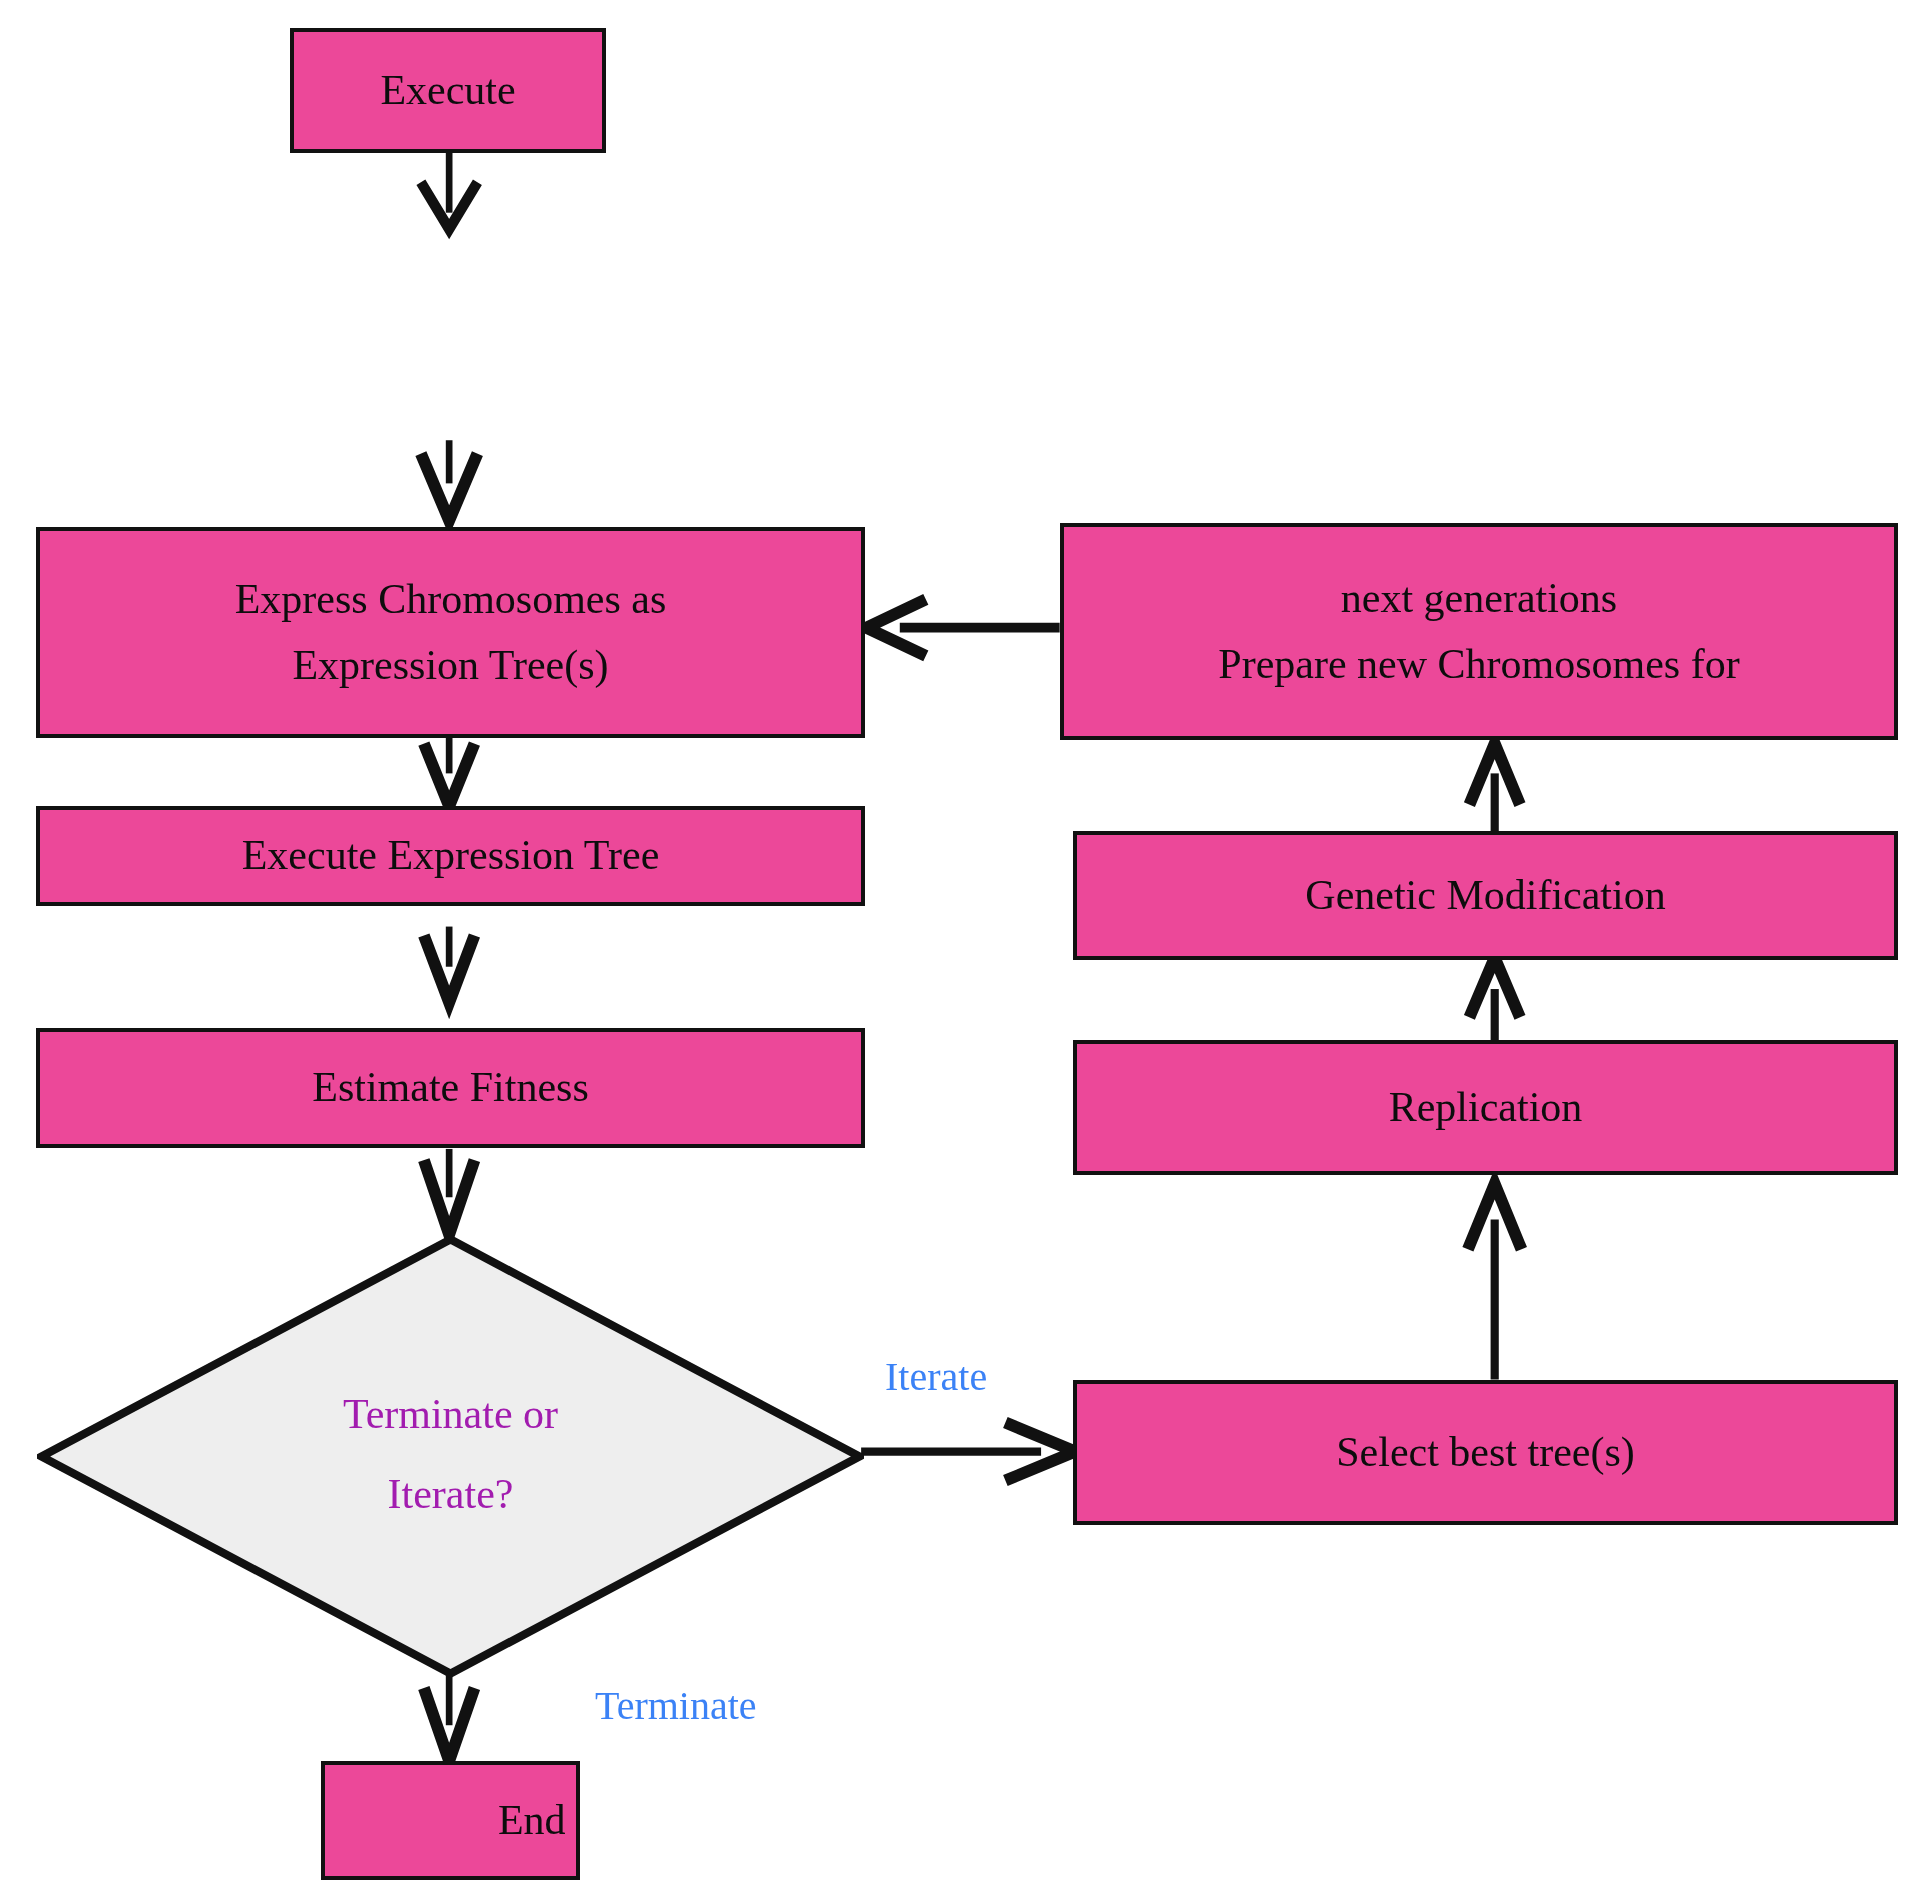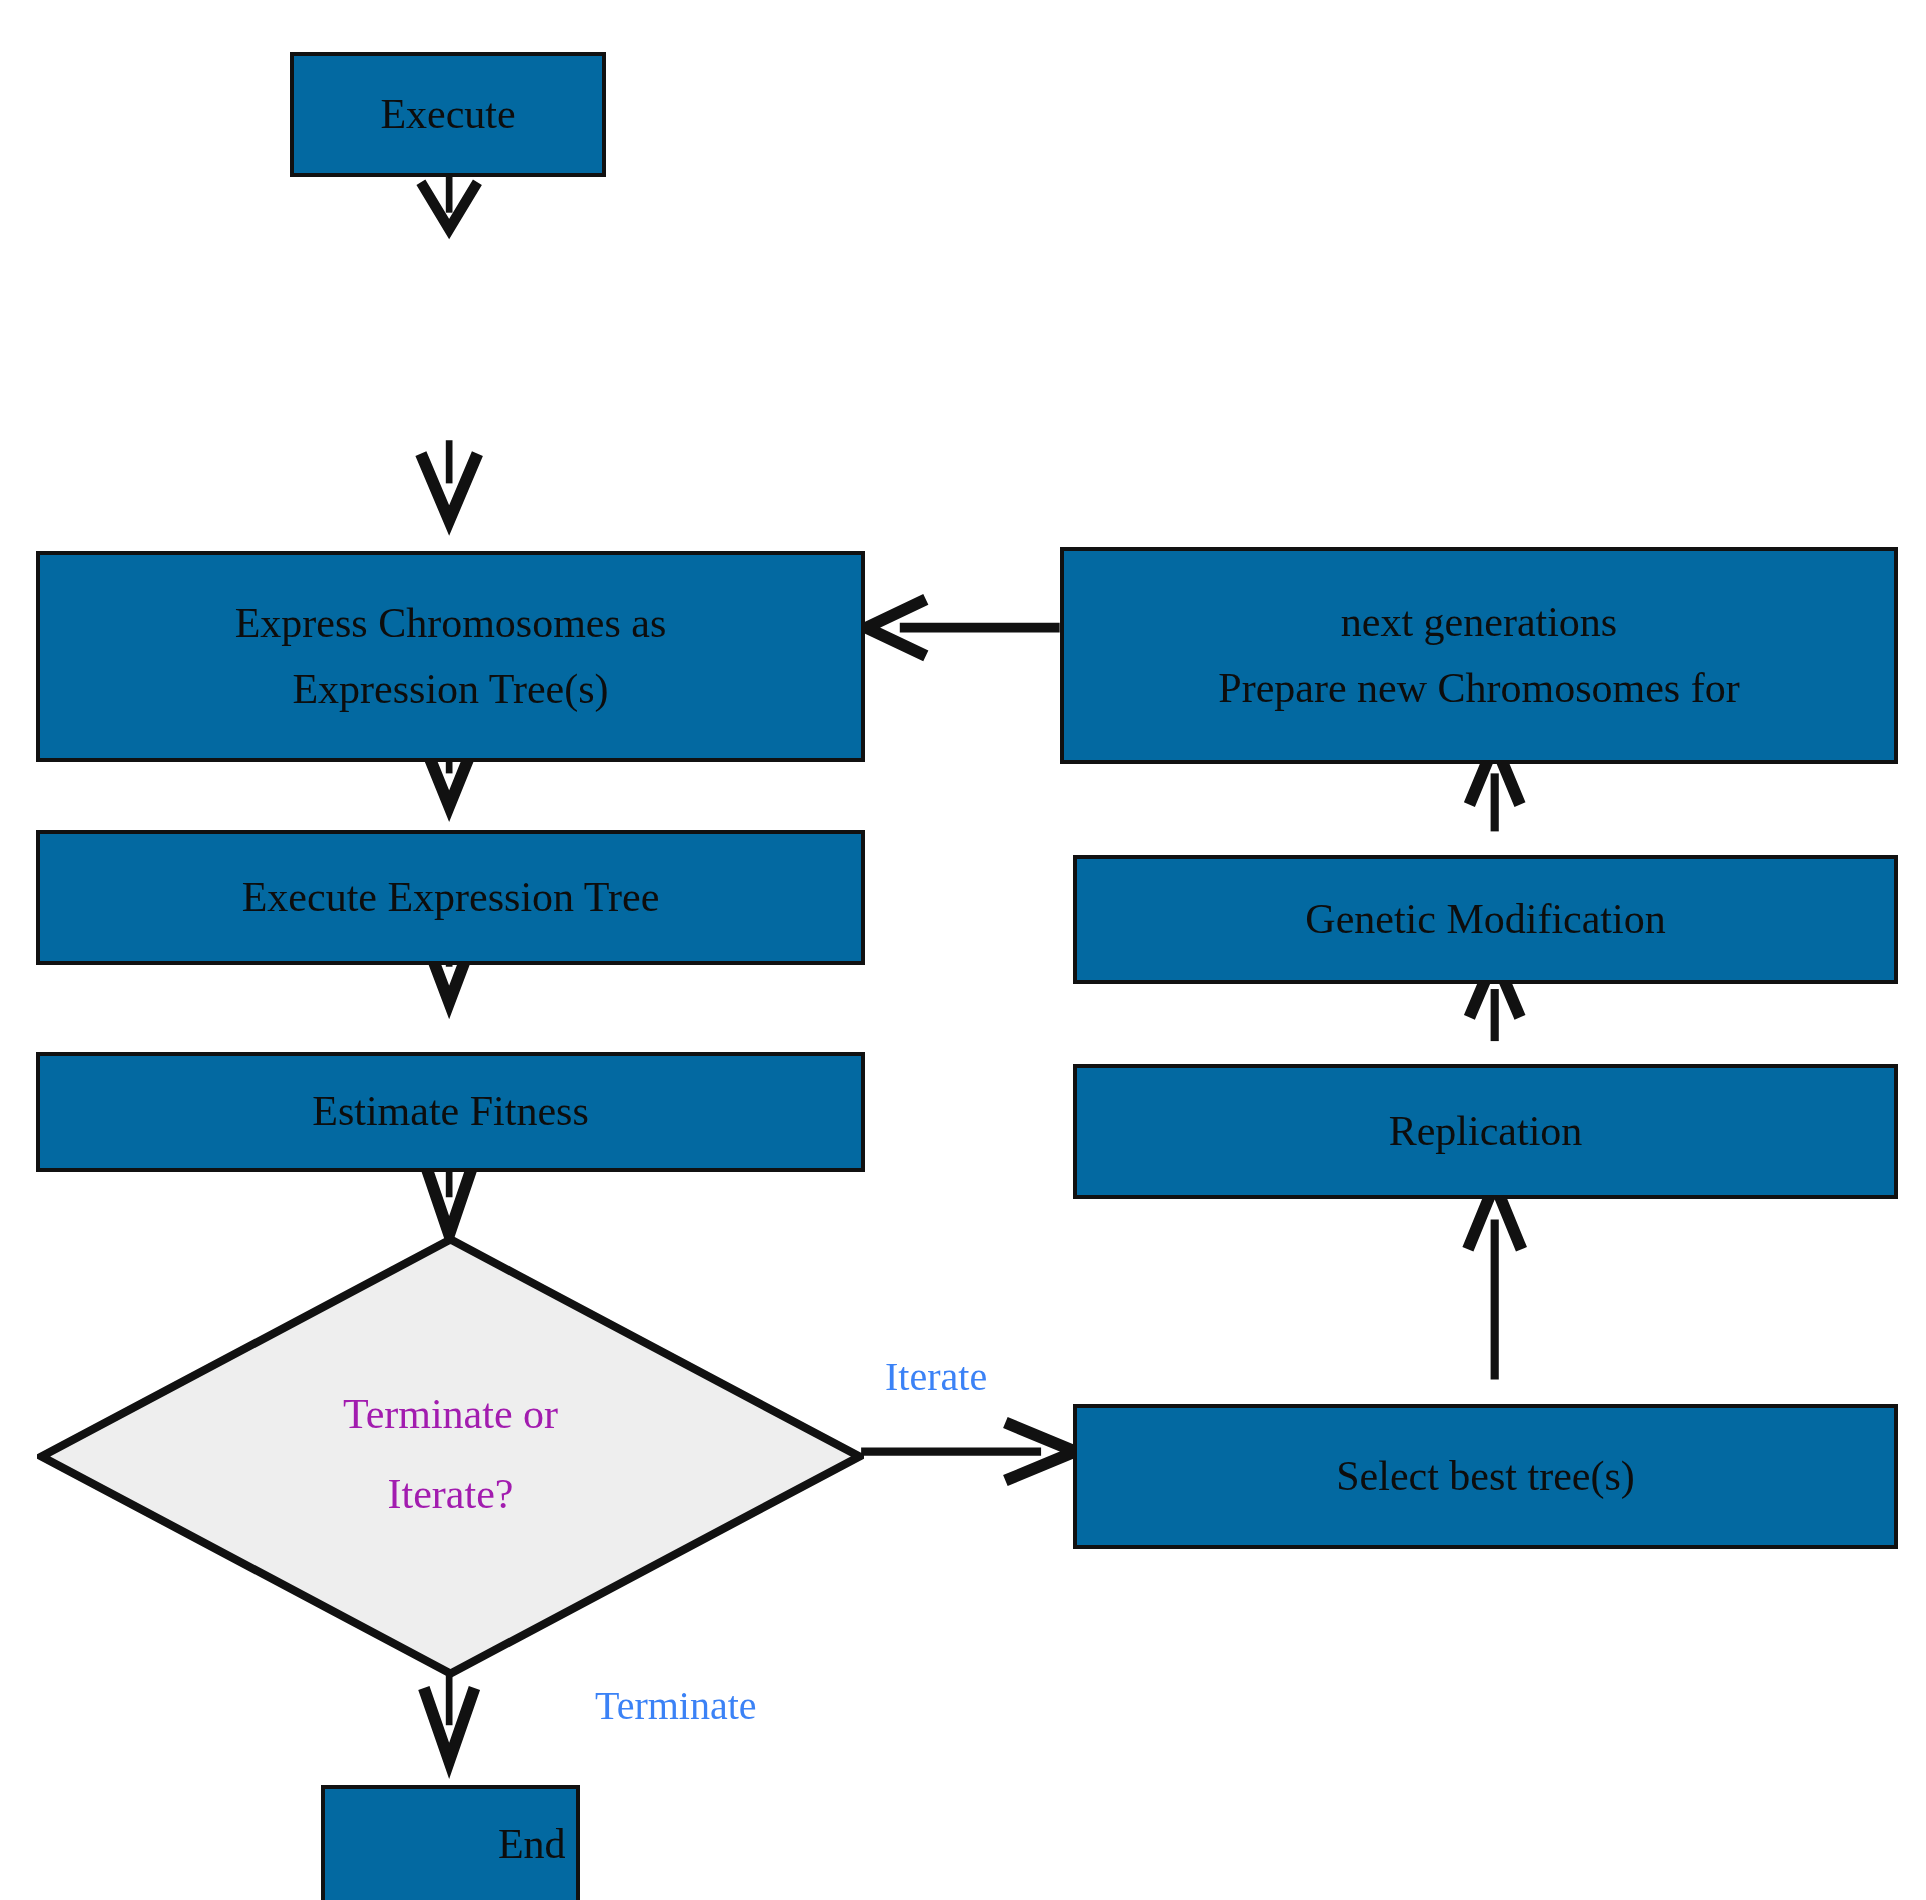--- a/index.html
+++ b/index.html
@@ -11,30 +11,29 @@
     position: relative;
     width: 1926px;
     height: 1900px;
     background: #ffffff;
     font-family: "Liberation Serif", "DejaVu Serif", serif;
     overflow: hidden;
   }
   .node {
     position: absolute;
     box-sizing: border-box;
-    background: #0369a1;
+    background: #ec4899;
     border: 4.5px solid #111111;
     display: flex;
     align-items: center;
     justify-content: center;
     text-align: center;
     color: #0d0d0d;
     line-height: 1.55;
     padding: 3px 10.4px;
-    margin-top: 24px;
   }
   .node-inner {
     display: block;
     width: 100%;
   }
   .node .l2 { display: block; }
   .fs-box   { font-size: 42px; }
 
   
   .diamond-wrap {
@@ -142,21 +141,21 @@
   </div>
 
 
   <div class="node fs-box" style="left:36px; top:527px; width:829px; height:211px;">
     <span class="node-inner">
       <span class="l2">Express Chromosomes as</span>
       <span class="l2">Expression Tree(s)</span>
     </span>
   </div>
 
-  <div class="node fs-box" style="left:36px; top:806px; width:829px; height:135px;">
+  <div class="node fs-box" style="left:36px; top:806px; width:829px; height:100px;">
     <span class="node-inner">Execute Expression Tree</span>
   </div>
 
   <div class="node fs-box" style="left:36px; top:1028px; width:829px; height:120px;justify-content:flex-end;">
     <span class="node-inner">Estimate Fitness</span>
   </div>
 
   <div class="diamond-wrap" style="left:37px; top:1235px; width:827px; height:443px;">
     <svg width="827" height="443" viewBox="0 0 1112 596">
       <polygon points="556,6 1106,298 556,590 6,298" fill="#eeeeee" stroke="#111111" stroke-width="11" stroke-linejoin="miter"></polygon>

